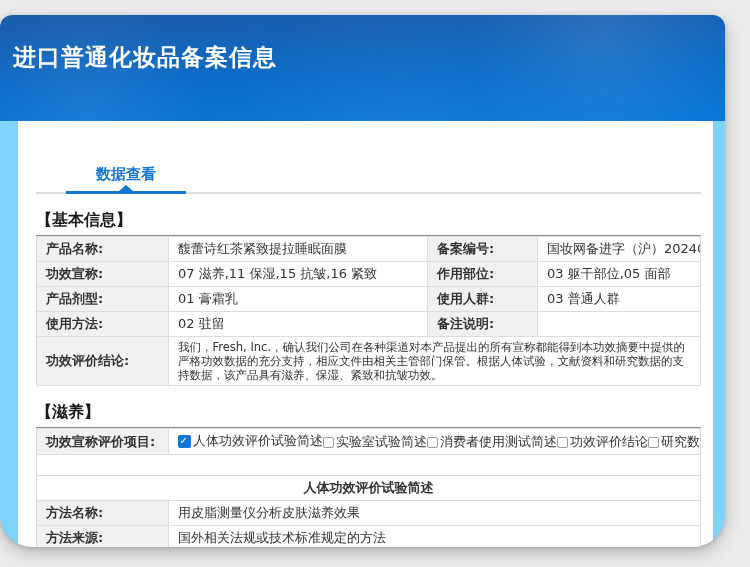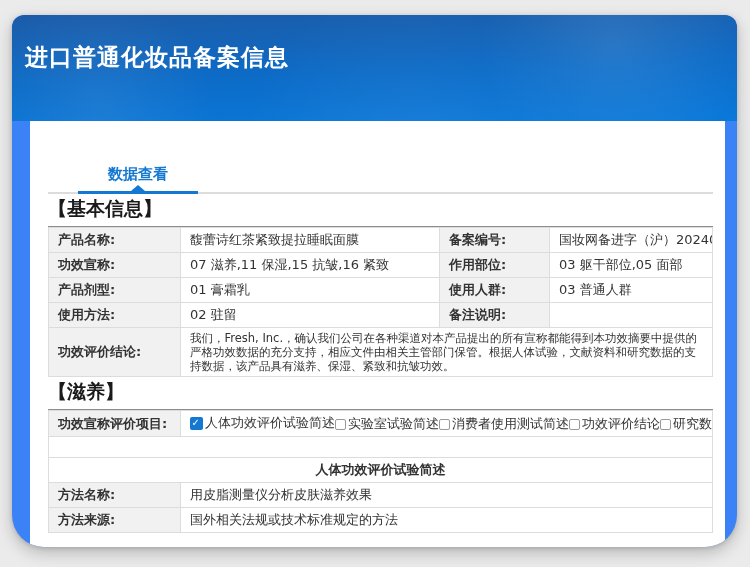--- a/index.html
+++ b/index.html
@@ -4,23 +4,23 @@
 <style>
   * { margin:0; padding:0; box-sizing:border-box; }
   html,body { width:750px; height:567px; }
   body {
     background:#ebebeb;
     font-family:"DejaVu Sans","Liberation Sans",sans-serif;
     color:#333;
     overflow:hidden;
   }
   .card {
-    position:absolute; left:12px; top:15px;
+    position:absolute; left:0; top:15px;
     width:725px; height:532px;
-    background:#3b82f6;
+    background:#7dd3fc;
     border-radius:12px 12px 32px 32px;
     box-shadow:0 6px 16px rgba(0,0,0,.22), 0 1px 4px rgba(0,0,0,.15);
     overflow:hidden;
   }
   .card-header {
     position:relative;
     height:106px;
     background:linear-gradient(178deg,#1c5ca9 0%,#0c6cc8 55%,#0a79da 100%);
     border-radius:12px 12px 0 0;
   }
@@ -53,22 +53,22 @@
     cursor:pointer;
   }
   .tab::after { content:""; position:absolute; left:0; right:0; bottom:0; height:3px; background:#1478d2; }
   .tab .tri {
     position:absolute; bottom:3px; left:53px; width:0; height:0;
     border-left:7px solid transparent; border-right:7px solid transparent;
     border-bottom:6px solid #1478d2;
   }
   
   .section-title {
-    margin-top:2px;
-    font-size:19px; font-weight:700; color:#1a1a1a;
+    margin-top:16px;
+    font-size:16px; font-weight:700; color:#1a1a1a;
     padding-bottom:4px;
     border-bottom:1px solid #8d8d8d;
     white-space:nowrap;
   }
   table.tbl {
     width:100%; border-collapse:collapse; table-layout:fixed;
     font-size:13px; color:#333;
   }
   table.tbl td {
     border:1px solid #dcdcdc;

